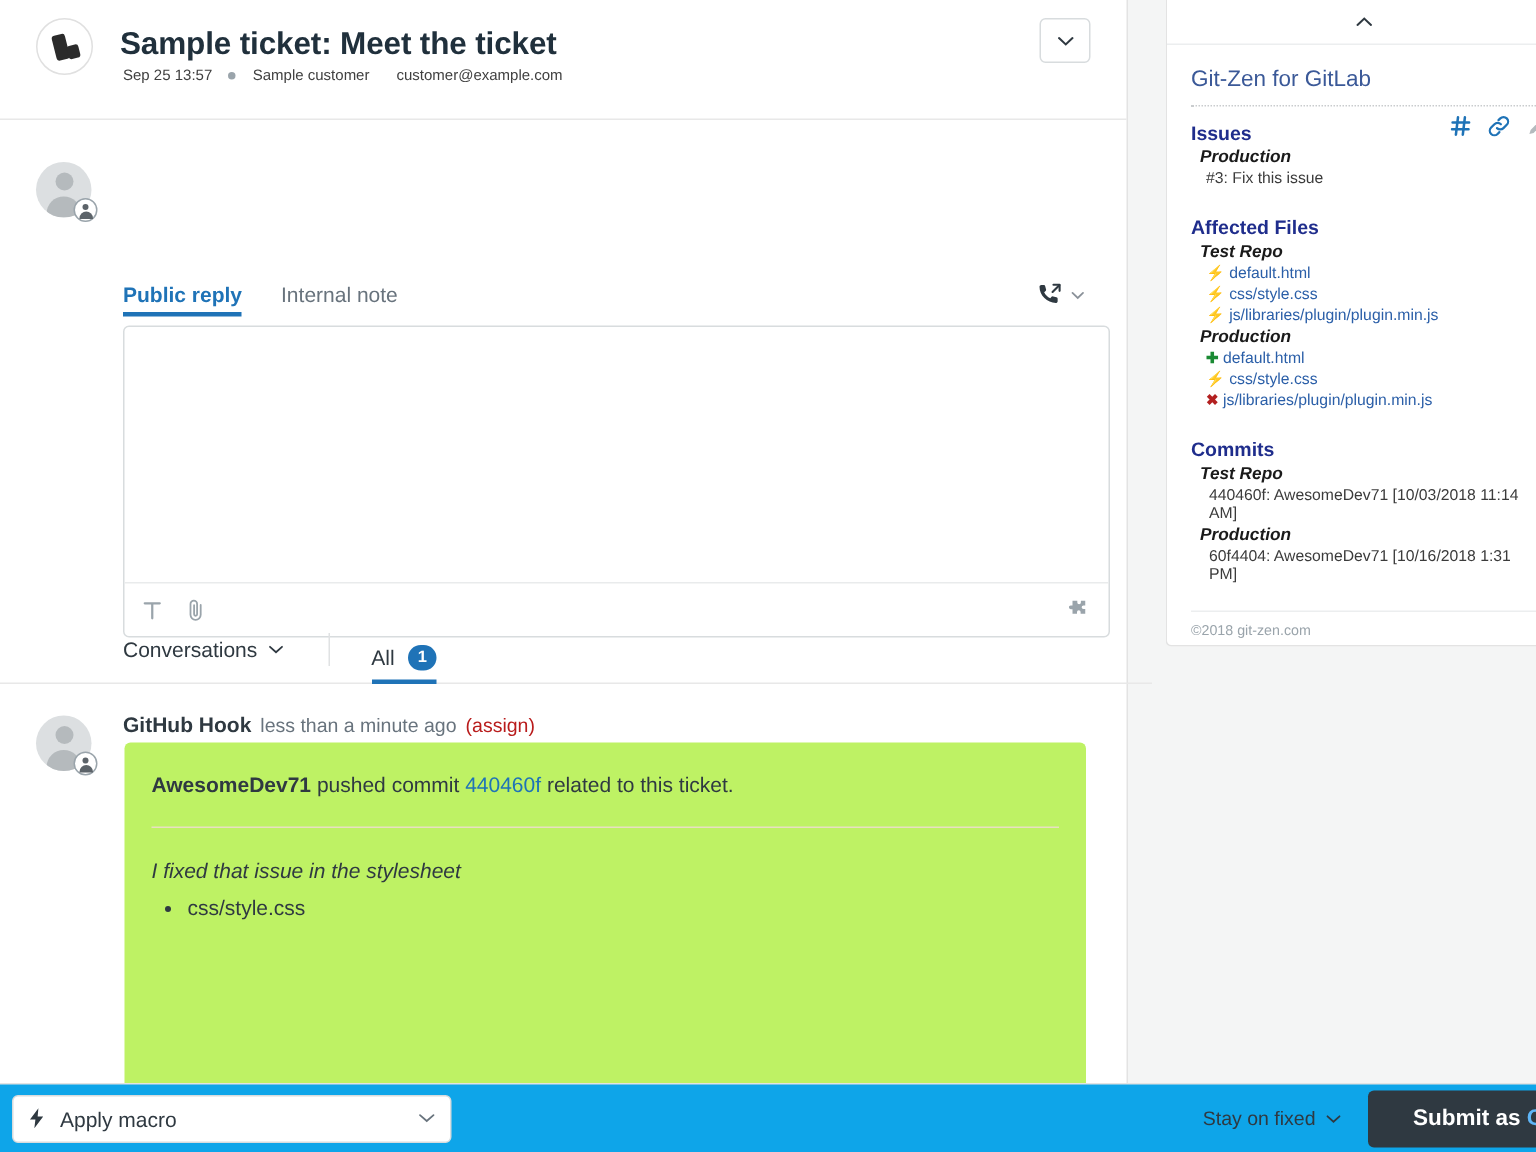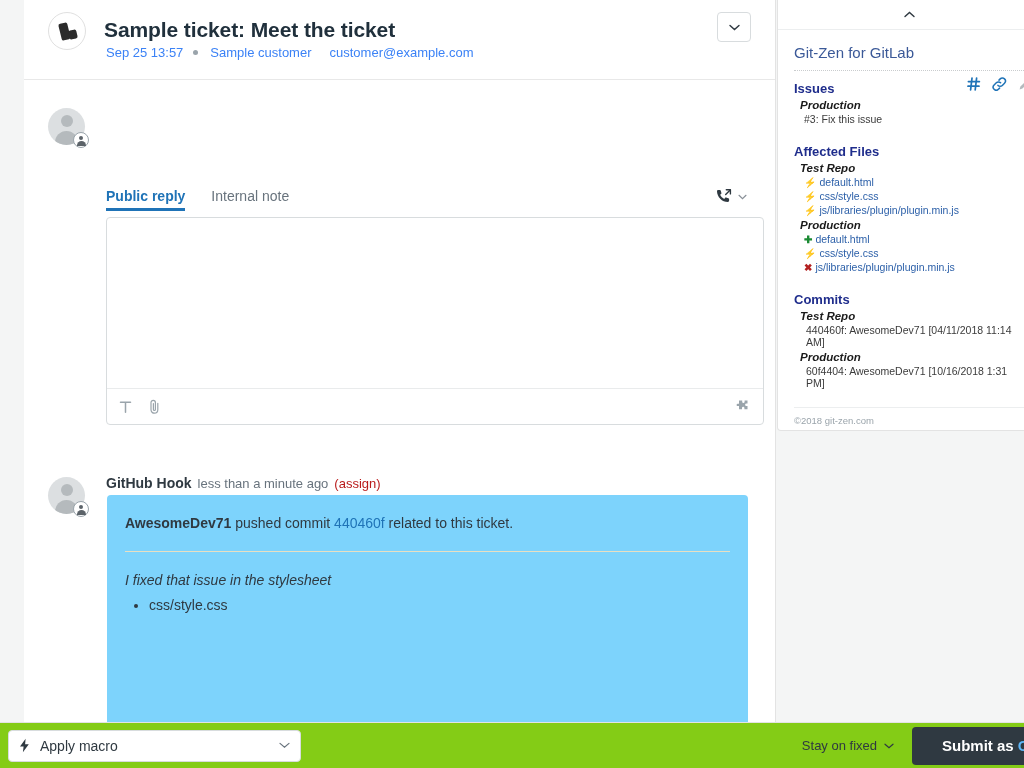--- a/index.html
+++ b/index.html
@@ -10,21 +10,20 @@
     overflow: hidden;
   }
   #app { position: relative; width: 1024px; height: 768px; }
 
   
   .main-panel {
     position: absolute; left: 0; top: 0;
     width: 752px; height: 722px;
     background: #ffffff;
     border-right: 1px solid #e3e3e3;
-    margin-left: 24px;
   }
 
   
   .ticket-header {
     position: relative;
     height: 80px;
     padding: 14px 18px 0 18px;
     border-bottom: 1px solid #e8e8e8;
   }
   .ticket-logo {
@@ -38,21 +37,21 @@
   .ticket-logo .b1 { width: 9px; height: 17px; left: 11px; top: 10px; transform: rotate(-14deg); }
   .ticket-logo .b2 { width: 8px;  height: 9px;  left: 20px; top: 17px; transform: rotate(-14deg); }
 
   .ticket-title {
     position: absolute; left: 80px; top: 18px;
     font-size: 21px; font-weight: bold; color: #20303c;
     letter-spacing: -0.1px;
   }
   .ticket-meta {
     position: absolute; left: 82px; top: 45px;
-    font-size: 13px; color: #3b82f6;
+    font-size: 10px; color: #404040;
     display: flex; align-items: center; gap: 8px;
   }
   .ticket-meta .dot {
     width: 5px; height: 5px; border-radius: 50%; background: #9aa4ab;
     display: inline-block; margin: 0 2px;
   }
   .ticket-meta .cust { margin-left: 2px; }
   .ticket-meta .email { margin-left: 10px; }
 
   .header-chevron-btn {
@@ -162,21 +161,21 @@
     position: absolute; left: 82px; top: 18px;
     font-size: 13px; color: #68737d;
     display: flex; align-items: baseline; gap: 6px;
   }
   .event-author { font-size: 14px; font-weight: bold; color: #2f3941; }
   .assign-link { color: #b91c1c; cursor: pointer; }
 
   .note-card {
     position: absolute; left: 83px; top: 38px;
     width: 641px; height: 255px;
-    background: #7dd3fc; border-radius: 4px;
+    background: #bef264; border-radius: 4px;
     padding: 18px 18px 0 18px;
   }
   .note-line1 { font-size: 14px; color: #2f3941; line-height: 20px; }
   .note-line1 b { font-weight: bold; }
   .commit-link { color: #1f73b7; cursor: pointer; }
   .note-hr { margin: 18px 0 0 0; height: 1px; background: #e8dfc2; border: 0; }
   .note-msg { margin-top: 20px; font-size: 14px; font-style: italic; color: #2f3941; }
   .note-modified { margin-top: 26px; font-size: 14px; color: #2f3941; }
   .note-files { margin: 9px 0 0 24px; font-size: 14px; color: #2f3941; }
   .note-files li { margin-top: 3px; }
@@ -224,21 +223,21 @@
   .mk-add { color: #1a8a33; }
   .mk-del { color: #b32020; }
   .gz-commit { font-size: 10.5px; color: #3b3b3b; margin: 2px 0 0 12px; }
 
   .side-foot-rule { border-top: 1px solid #eceeef; margin: 18px 16px 0 16px; }
   .side-copy { font-size: 9.5px; color: #9aa4ab; padding: 7px 16px 0 16px; }
 
   
   .bottom-bar {
     position: absolute; left: 0; bottom: 0; width: 1024px; height: 46px;
-    background: #84cc16; border-top: 1px solid #e3e3e3;
+    background: #0ea5e9; border-top: 1px solid #e3e3e3;
     display: flex; align-items: center;
   }
   .macro-select {
     margin-left: 8px; width: 293px; height: 32px;
     border: 1px solid #d8dcde; border-radius: 4px; background: #fff;
     display: flex; align-items: center; padding: 0 10px;
     font-size: 14px; color: #2f3941; cursor: pointer;
   }
   .macro-select .lbl { margin-left: 10px; flex: 1; }
   .bottom-spacer { flex: 1; }
@@ -325,20 +324,33 @@
           <span class="tb-spacer"></span>
           <span class="tb-icon" style="margin-right:2px">
             <svg width="16" height="16" viewBox="0 0 16 16">
               <path d="M6 1.5h3.2v1.2a1.2 1.2 0 0 0 2.4 0V1.5h2.9v3.1h-1.2a1.2 1.2 0 0 0 0 2.4h1.2v3.2h-3.1V9a1.2 1.2 0 0 0-2.4 0v1.2H6V7.1H4.8a1.2 1.2 0 0 1 0-2.4H6z" fill="#9aa4ab"></path>
             </svg>
           </span>
         </div>
       </div>
     </div>
 
+    <div class="conv-bar">
+      <div class="conv-select">
+        <span>Conversations</span>
+        <svg width="10" height="6" viewBox="0 0 10 6">
+          <path d="M1 1.2 L5 4.8 L9 1.2" stroke="#2f3941" stroke-width="1.2" fill="none" stroke-linecap="round"></path>
+        </svg>
+      </div>
+      <div class="conv-divider"></div>
+      <div class="all-tab">
+        <span>All</span>
+        <span class="count-badge">1</span>
+      </div>
+    </div>
 
     <div class="feed">
       <div class="event-avatar">
         <div class="avatar-circle">
             <span class="head"></span>
             <span class="body"></span>
           </div>
         <div class="avatar-badge">
           <span class="bh"></span>
             <span class="bb"></span>
@@ -426,21 +438,21 @@
         <span class="mk mk-mod">⚡</span>
         <span>css/style.css</span>
       </div>
       <div class="gz-file">
         <span class="mk mk-del">✖</span>
         <span>js/libraries/plugin/plugin.min.js</span>
       </div>
 
       <div class="gz-h2 spaced">Commits</div>
       <div class="gz-repo">Test Repo</div>
-      <div class="gz-commit">440460f: AwesomeDev71 [04/11/2018 11:14 AM]</div>
+      <div class="gz-commit">440460f: AwesomeDev71 [10/03/2018 11:14 AM]</div>
       <div class="gz-repo">Production</div>
       <div class="gz-commit">60f4404: AwesomeDev71 [10/16/2018 1:31 PM]</div>
     </div>
 
     <div class="side-foot-rule"></div>
     <div class="side-copy">©2018 git-zen.com</div>
   </div>
 
   <div class="bottom-bar">
     <div class="macro-select">

